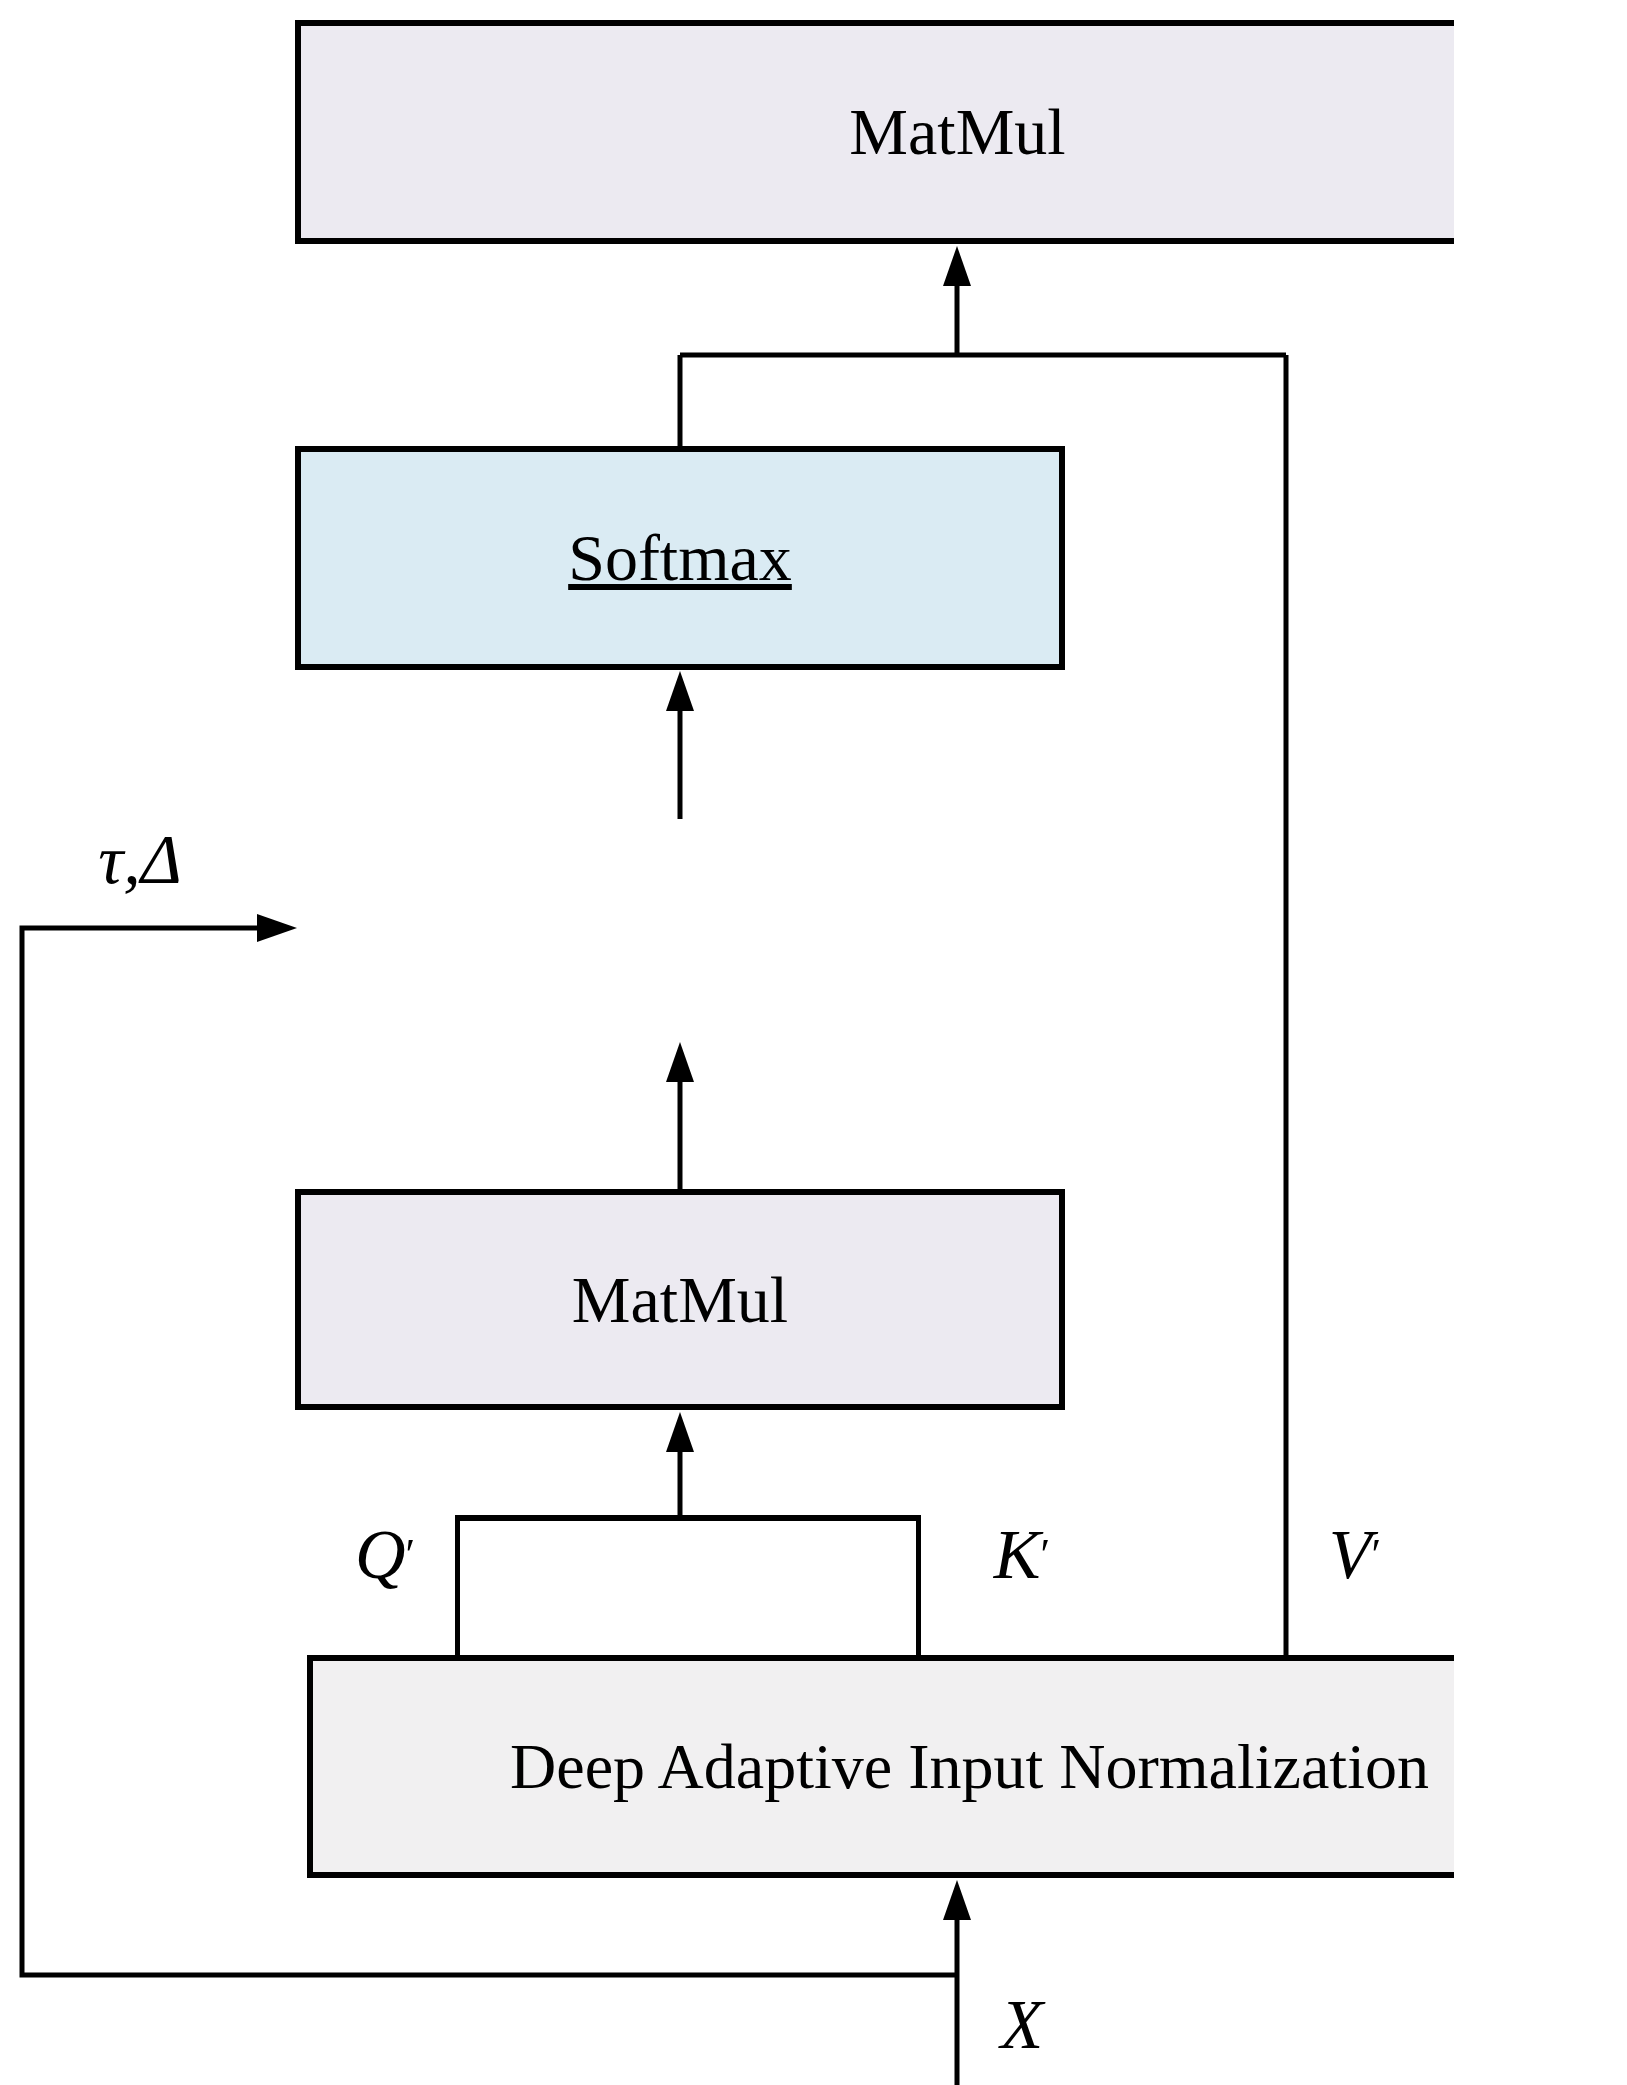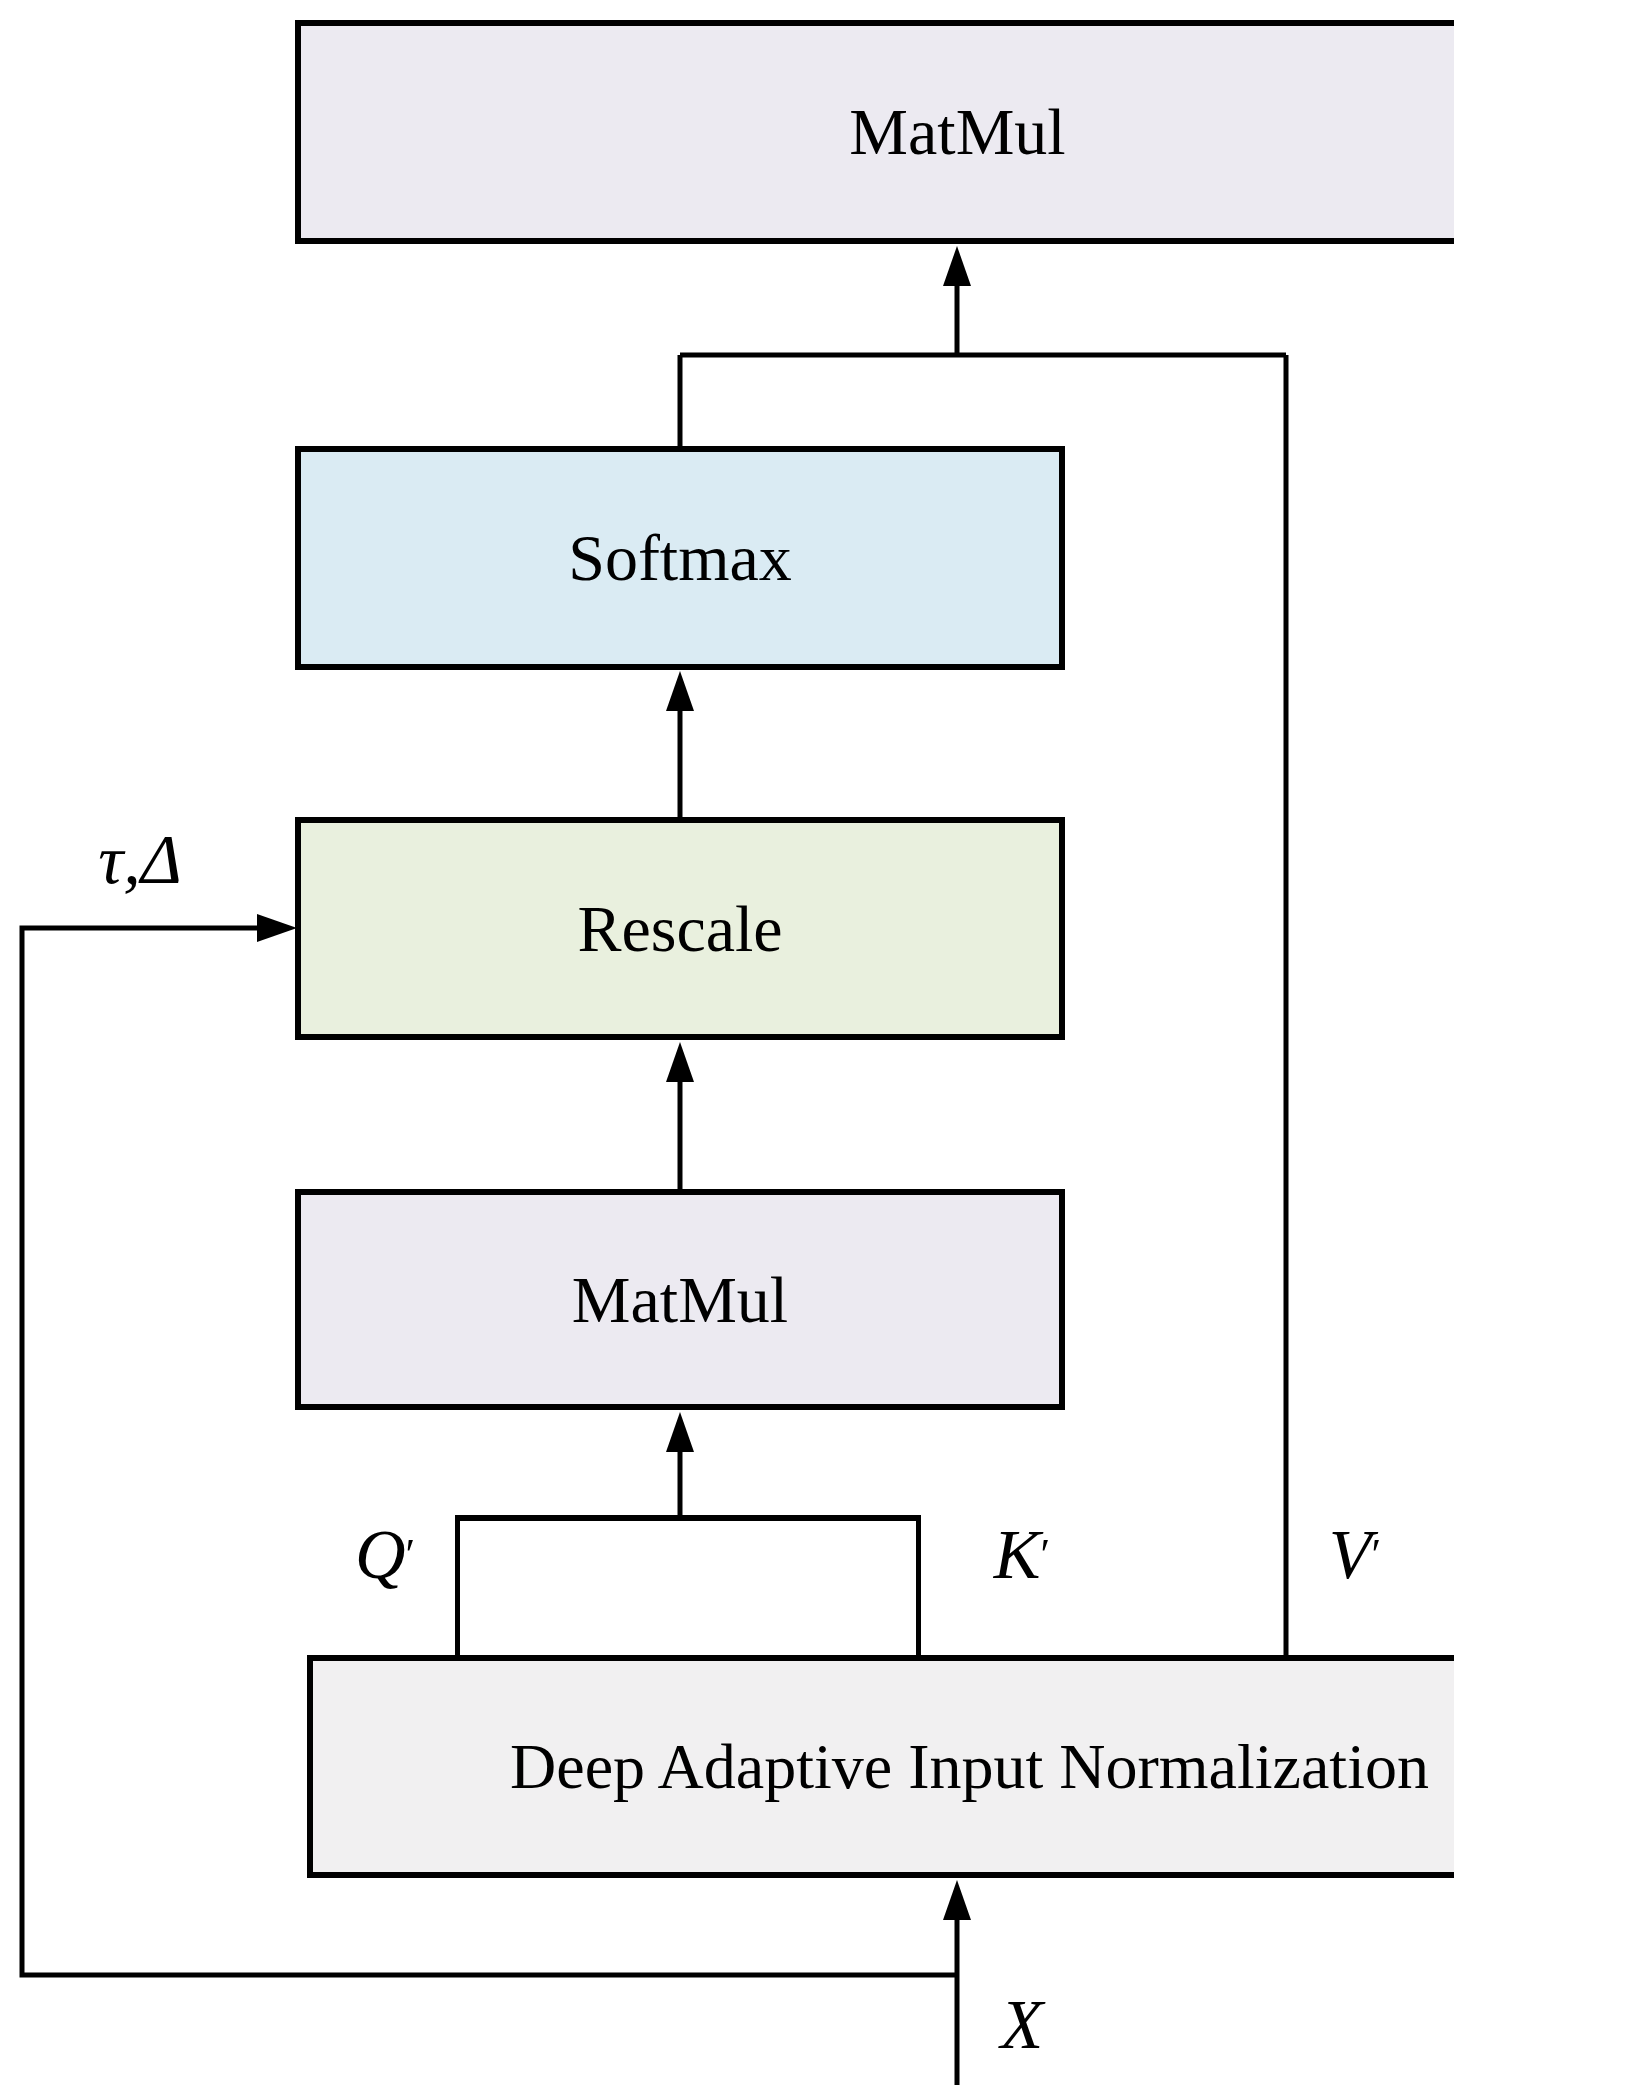--- a/index.html
+++ b/index.html
@@ -95,27 +95,24 @@
     <polygon points="957,1880 943,1920 971,1920"></polygon>
 
     <path d="M957 1975 H22 V928 H257"></path>
     <polygon points="297,928 257,914 257,942"></polygon>
   </svg>
 
   <div class="box box-matmul-top" style="background-color: rgb(236, 234, 241);">
     <span>MatMul</span>
   </div>
 
-  <div class="box box-softmax" style="background-color: rgb(218, 235, 243);">
+  <div class="box box-softmax" style="background-color: rgb(218, 235, 243); text-decoration: underline;">
     <span>Softmax</span>
   </div>
 
-  <div class="box box-rescale" style="background-color: rgb(233, 240, 222);">
-    <span>Rescale</span>
-  </div>
 
   <div class="box box-matmul-low" style="background-color: rgb(236, 234, 241);">
     <span>MatMul</span>
   </div>
 
   <div class="box box-dain" style="background-color: rgb(241, 240, 241);">
     <span>Deep Adaptive Input Normalization</span>
   </div>
 
   <div class="merge-box" style="background-color: rgb(255, 255, 255);"></div>

